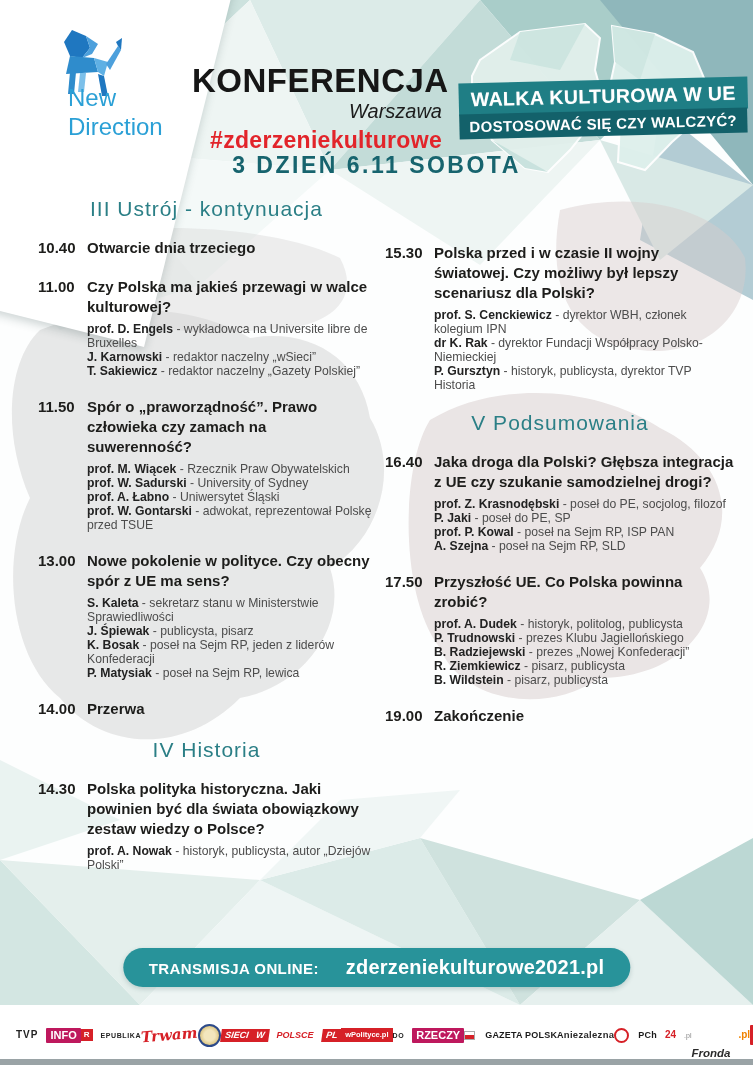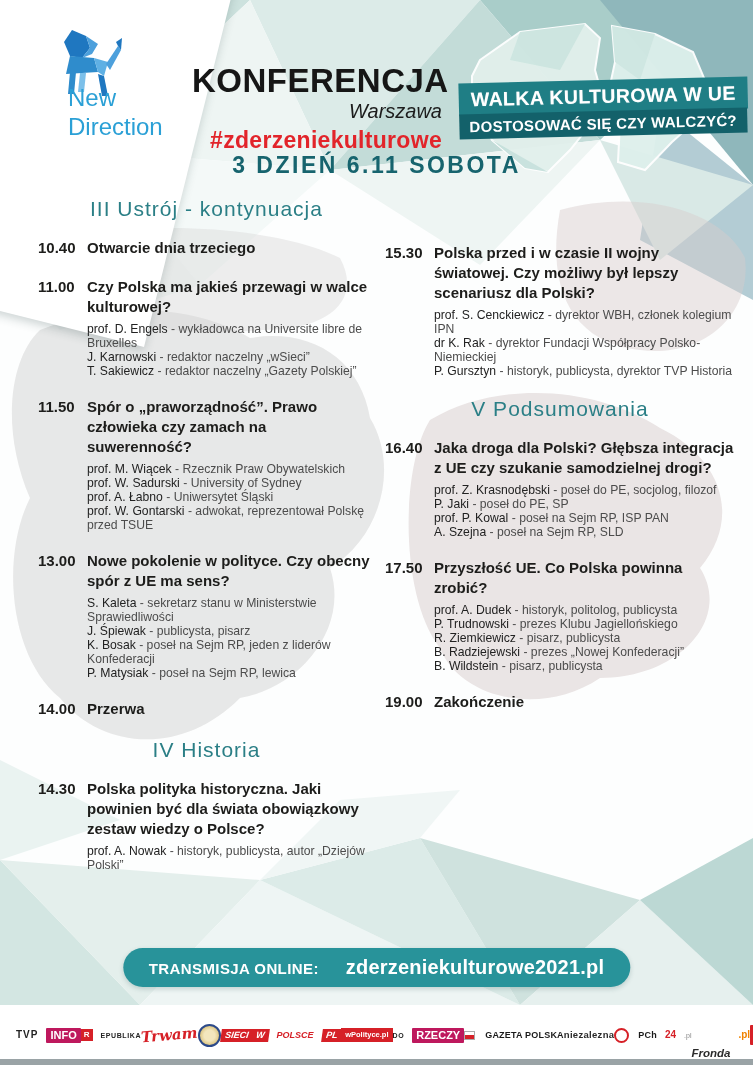--- a/index.html
+++ b/index.html
@@ -28,21 +28,21 @@
   .col-left{left:38px;width:337px;}
   .col-right{left:385px;width:350px;padding-top:46px;}
   .section-heading{font-size:21px;font-weight:400;color:#2b7f86;text-align:center;
                    letter-spacing:1px;margin:0 0 17px;}
   .item{display:flex;margin-bottom:19px;}
   .time{width:49px;flex:none;font-weight:700;font-size:15px;color:#1d1d1b;line-height:20px;}
   .content{flex:1;}
   .ititle{font-weight:700;font-size:15px;line-height:20px;color:#1d1d1b;}
   .speakers{margin-top:5px;}
   .speaker{font-size:12.2px;line-height:14px;color:#4c4c4c;}
-  .sp-name{font-weight:400;color:#222;}
+  .sp-name{font-weight:700;color:#222;}
   
   .online{position:absolute;z-index:3;top:948px;left:50%;transform:translateX(-50%);
           background:#28939a;color:#fff;border-radius:24px;padding:8px 26px;white-space:nowrap;
           display:flex;align-items:baseline;gap:7px;box-shadow:0 2px 5px rgba(20,70,70,.2);}
   .online-label{font-size:15px;font-weight:600;letter-spacing:.4px;}
   .online-url{font-size:20px;font-weight:800;letter-spacing:.2px;margin-left:20px;}
   
   .footer{position:absolute;z-index:3;left:0;right:0;top:1005px;height:60px;background:#fff;}
   .partners{position:absolute;left:16px;right:16px;top:10px;height:40px;display:flex;
             align-items:center;justify-content:space-between;}
@@ -234,22 +234,22 @@
           </div>
         </div>
       </div>
       <div class="item">
         <div class="time">17.50</div>
         <div class="content">
           <div class="ititle">Przyszłość UE. Co Polska powinna zrobić?</div>
           <div class="speakers">
             <div class="speaker"><span class="sp-name">prof. A. Dudek</span> - historyk, politolog, publicysta</div>
             <div class="speaker"><span class="sp-name">P. Trudnowski</span> - prezes Klubu Jagiellońskiego</div>
+            <div class="speaker"><span class="sp-name">B. Radziejewski</span> - prezes „Nowej Konfederacji”</div>
             <div class="speaker"><span class="sp-name">R. Ziemkiewicz</span> - pisarz, publicysta</div>
-            <div class="speaker"><span class="sp-name">B. Radziejewski</span> - prezes „Nowej Konfederacji”</div>
             <div class="speaker"><span class="sp-name">B. Wildstein</span> - pisarz, publicysta</div>
           </div>
         </div>
       </div>
       <div class="item">
         <div class="time">19.00</div>
         <div class="content">
           <div class="ititle">Zakończenie</div>
         </div>
       </div>

